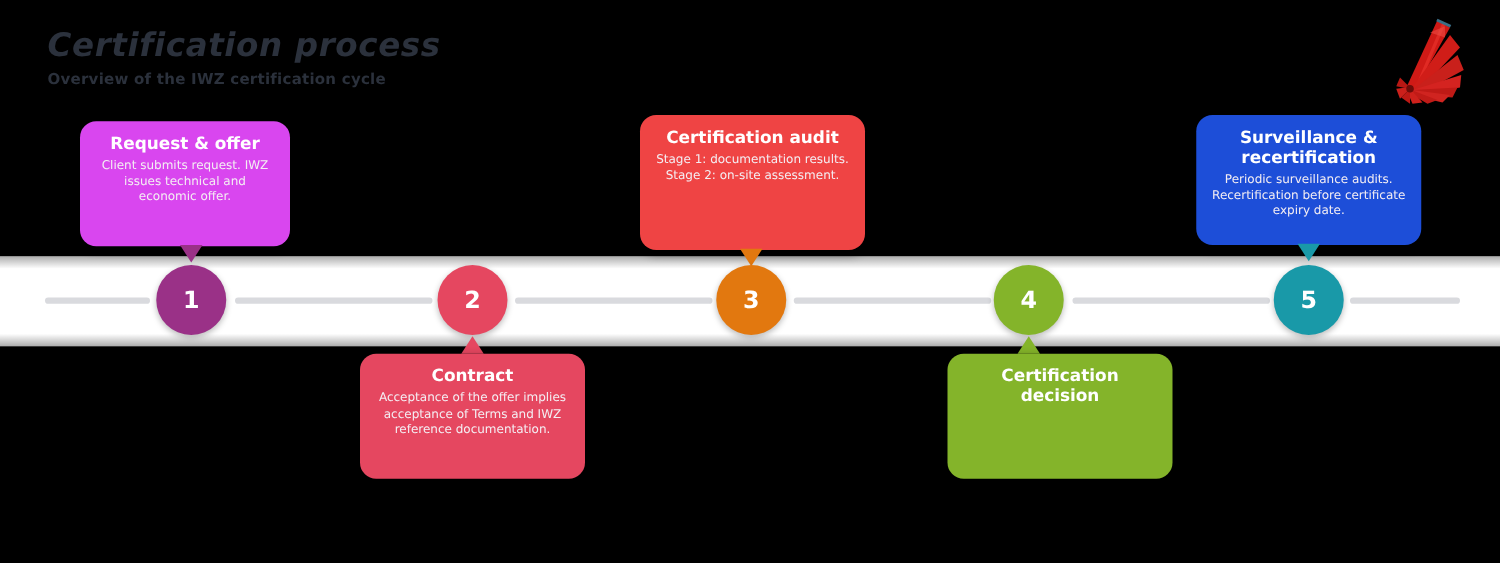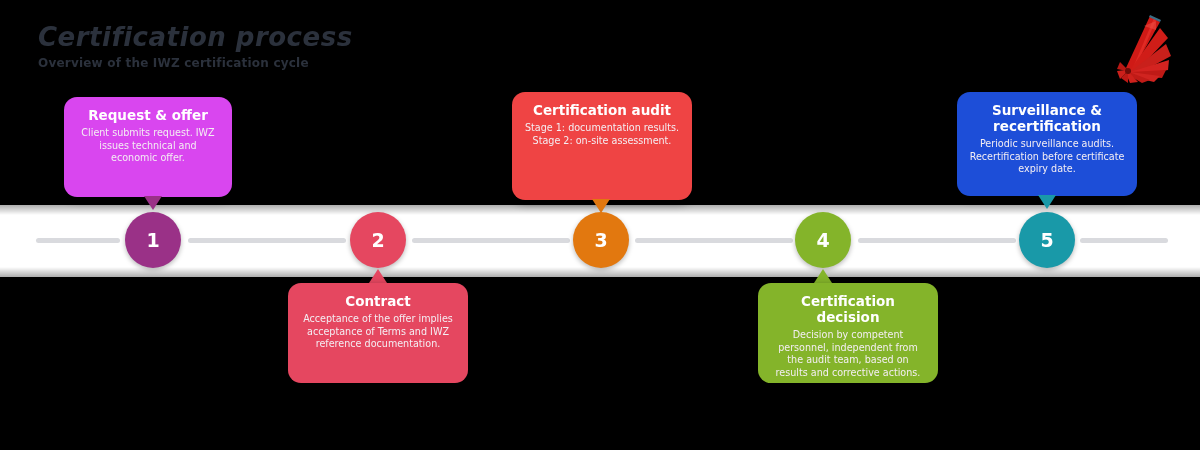--- a/index.html
+++ b/index.html
@@ -214,21 +214,20 @@
   <div class="circle" style="left: 573px; top: 212px; background: rgb(226, 120, 15);">
     <span>3</span>
   </div>
 
   <div class="circle" style="left: 795px; top: 212px; background: rgb(132, 180, 42);">
     <span>4</span>
   </div>
   <div class="stem stem-up" style="left: 814px; top: 269px; border-bottom-color: rgb(132, 180, 42);"></div>
   <div class="card" style="left: 758px; top: 283px; width: 180px; height: 100px; background: rgb(132, 180, 42);">
     <div class="card-title">Certification decision</div>
-    <div class="card-body">Decision by competent personnel, independent from the audit team, based on results and corrective actions.</div>
   </div>
 
   <div class="card" style="left: 957px; top: 92px; width: 180px; height: 104px; background: #1d4ed8;">
     <div class="card-title">Surveillance &amp; recertification</div>
     <div class="card-body">Periodic surveillance audits. Recertification before certificate expiry date.</div>
   </div>
   <div class="stem stem-down" style="left: 1038px; top: 195px; border-top-color: rgb(25, 153, 168);"></div>
   <div class="circle" style="left: 1019px; top: 212px; background: rgb(25, 153, 168);">
     <span>5</span>
   </div>

